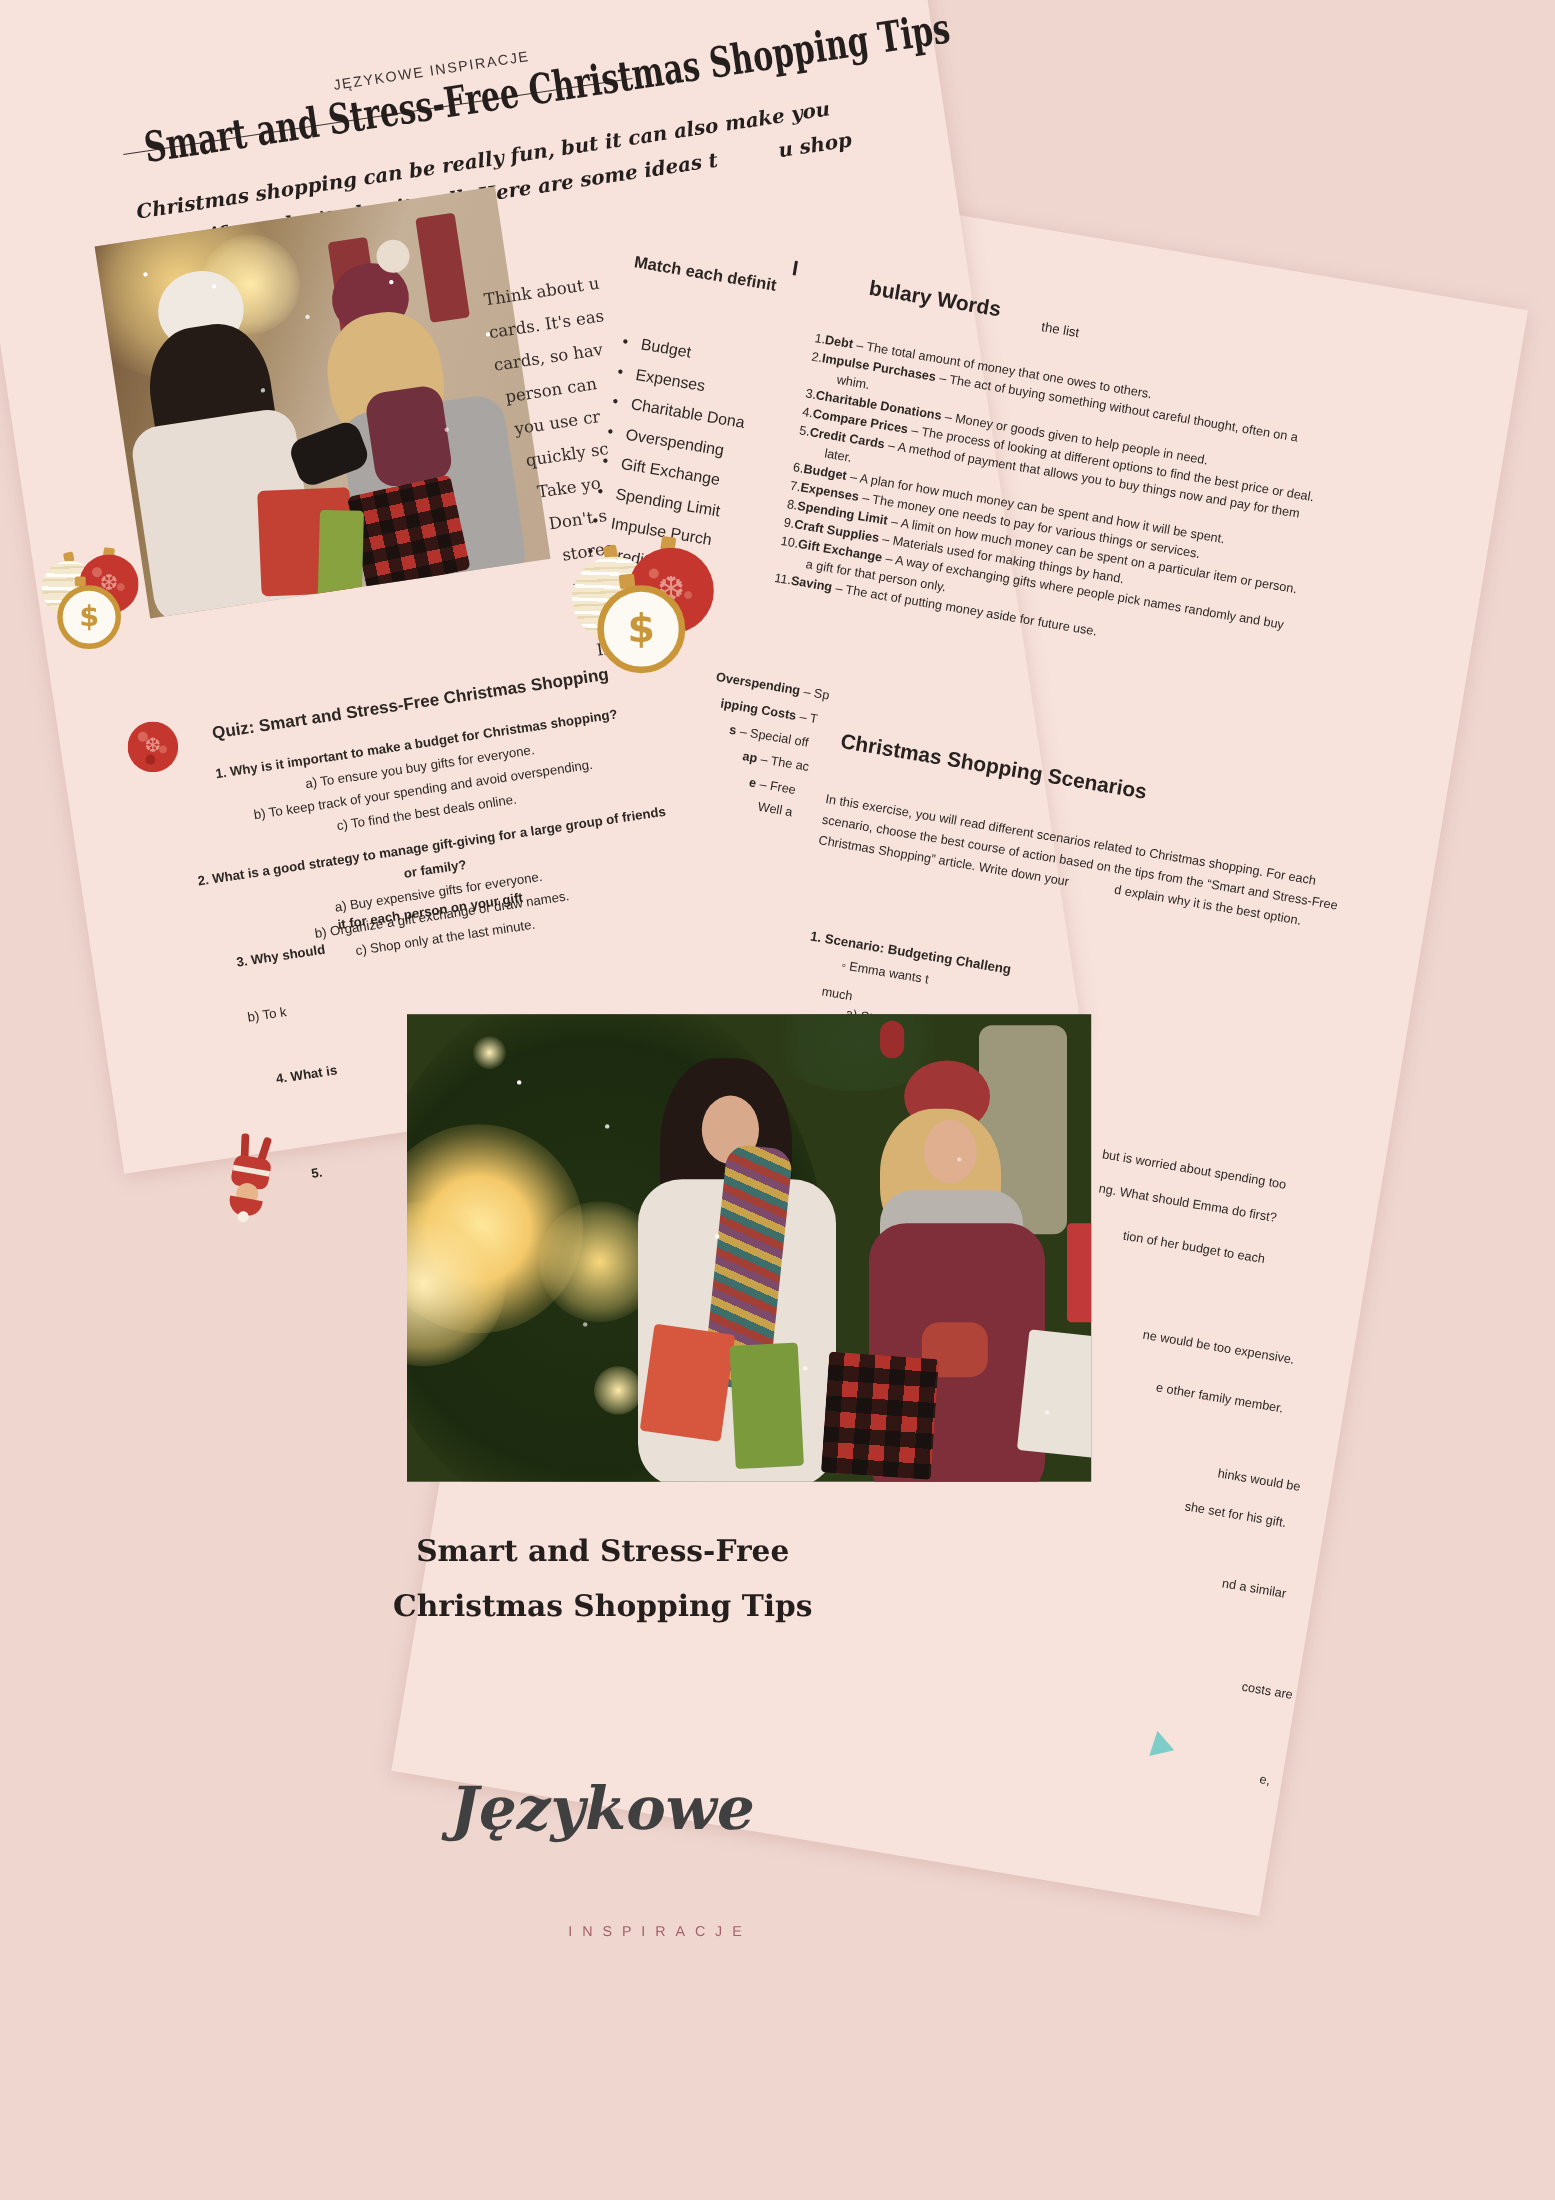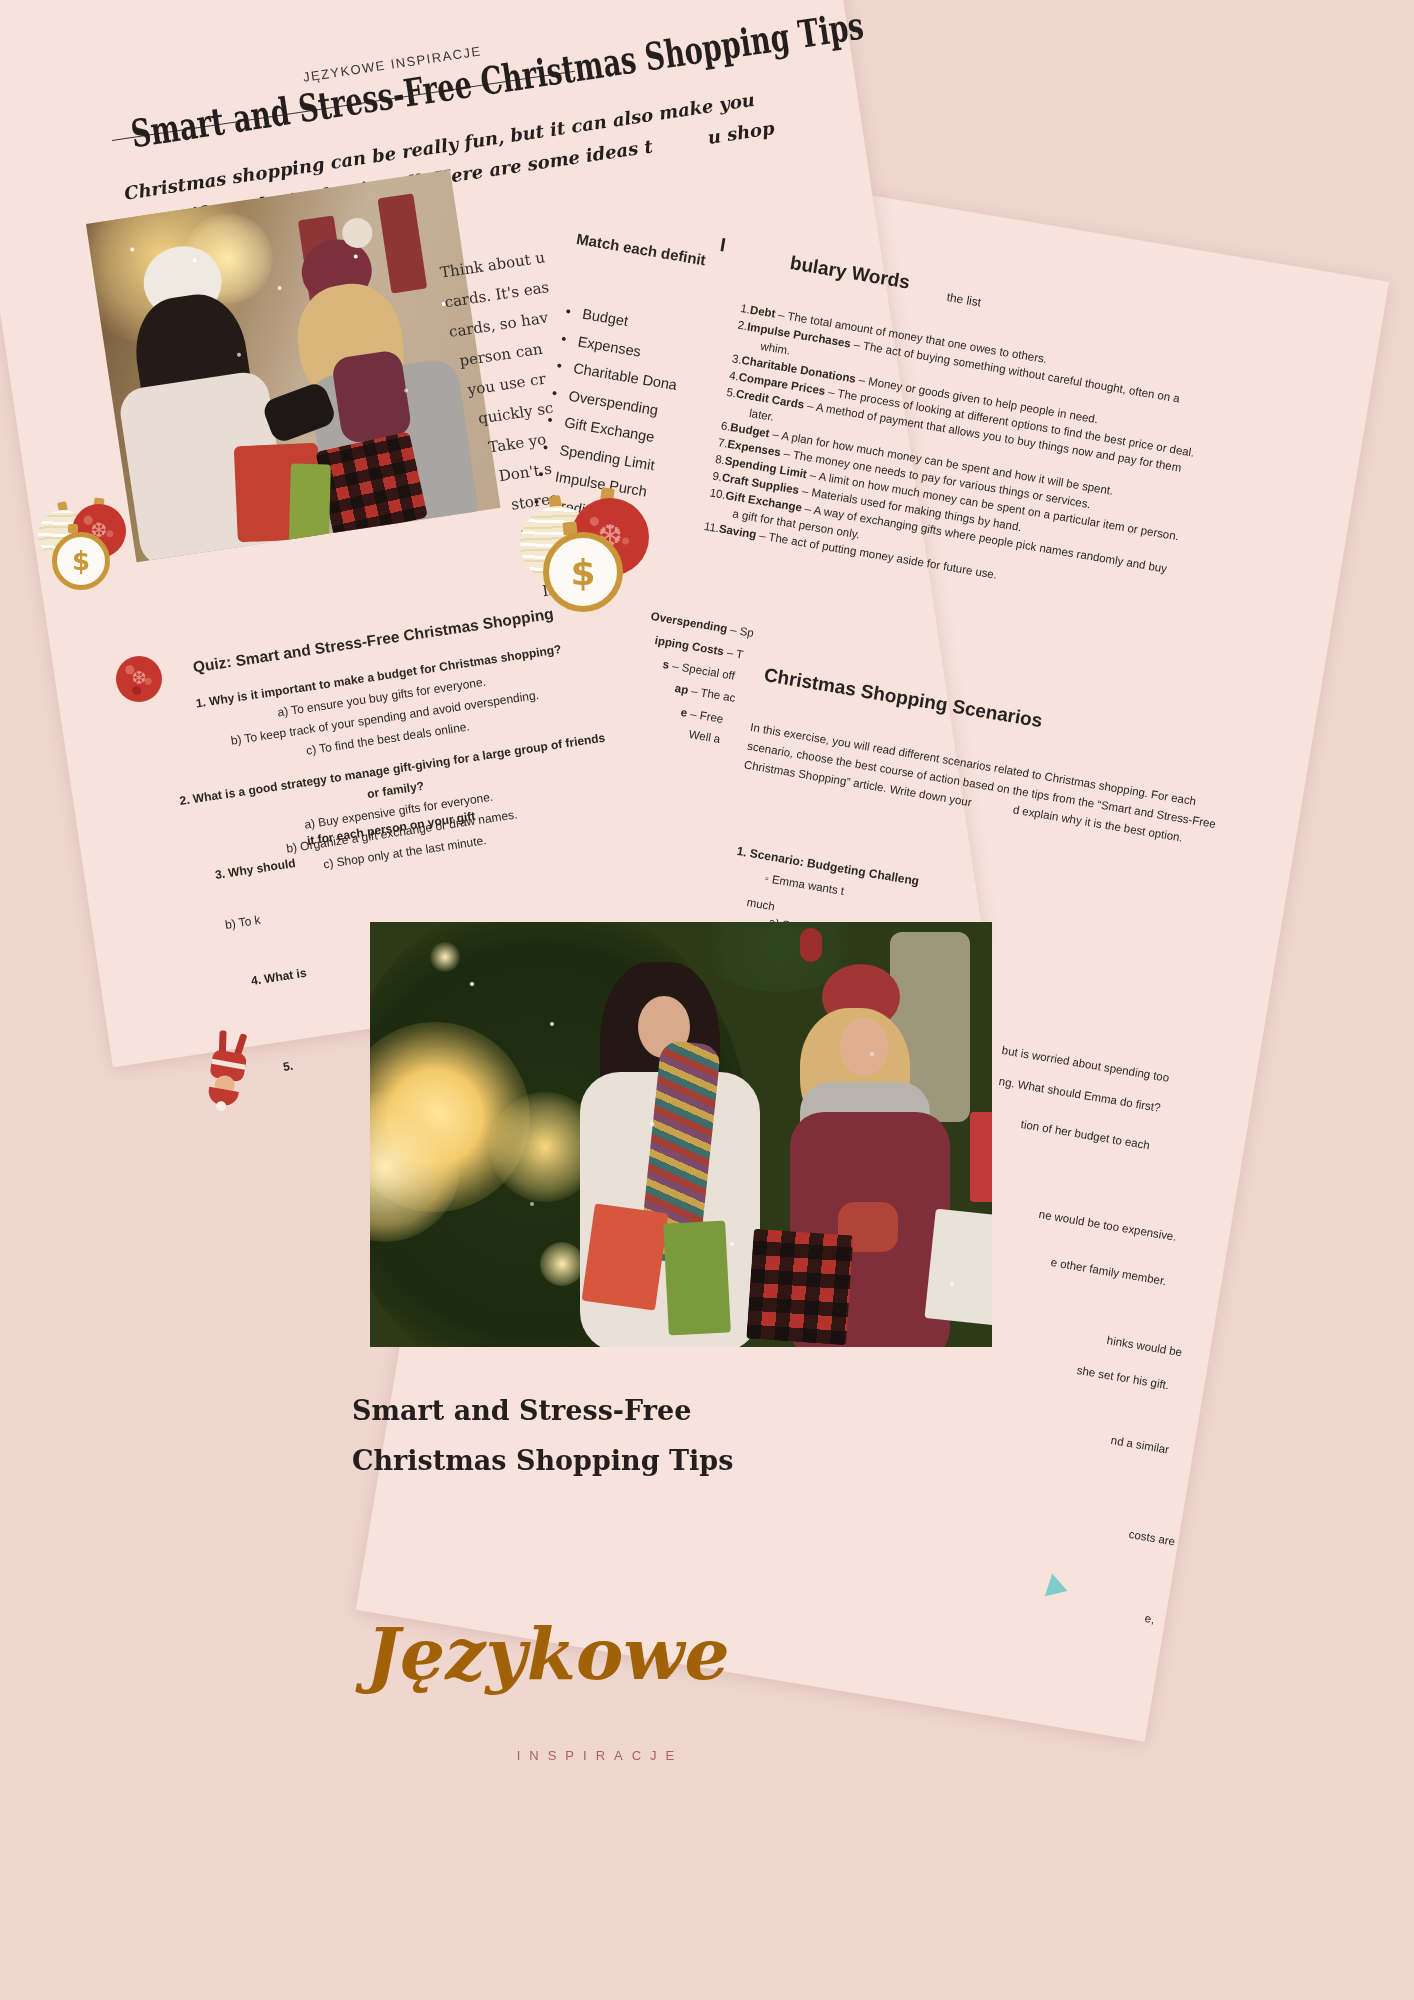--- a/index.html
+++ b/index.html
@@ -43,24 +43,24 @@
   .vocab .entry{padding-left:26px;text-indent:-26px;}
   .vocab b{font-weight:700;}
   .vfrag{font-size:11.5px;white-space:nowrap;color:#2c2723;}
   .vfrag b{font-weight:700;}
   .scen-heading{font-size:19px;font-weight:700;white-space:nowrap;color:#272220;}
   .scen-intro{width:560px;font-size:11.5px;line-height:19px;color:#2c2723;}
   .scen-intro .gapline{display:flex;gap:42px;}
   .scen-h2{font-size:12px;font-weight:700;white-space:nowrap;color:#2c2723;}
   .sfrag{font-size:11.5px;white-space:nowrap;color:#2c2723;}
   
-  .cover-title{width:392px;font-family:"DejaVu Serif", serif;
+  .cover-title{width:392px;text-align:center;font-family:"DejaVu Serif", serif;
     font-weight:700;font-size:27px;line-height:50px;color:#241e1d;}
   .logo-script{width:392px;text-align:center;font-family:"DejaVu Serif", serif;
-    font-style:italic;font-weight:700;font-size:71px;color:#a16207;}
+    font-style:italic;font-weight:700;font-size:54px;color:#404040;}
   .logo-sub{width:392px;text-align:center;font-size:13px;letter-spacing:9px;color:#a5616b;}
   
   .ball{border-radius:50%;position:absolute;}
   .ball-cream{background:#f4e8cf;
     background-image:repeating-linear-gradient(2deg,rgba(255,255,255,.9) 0 3px,transparent 3px 12px),
                      repeating-linear-gradient(-2deg,rgba(222,202,156,.55) 0 2px,transparent 2px 11px);}
   .ball-red{background:#c5372e;
     background-image:radial-gradient(circle at 30% 30%,rgba(255,190,170,.35) 0 4px,transparent 5px),
                      radial-gradient(circle at 70% 55%,rgba(255,190,170,.3) 0 3px,transparent 4px),
                      radial-gradient(circle at 45% 75%,rgba(130,20,15,.5) 0 4px,transparent 5px);}

